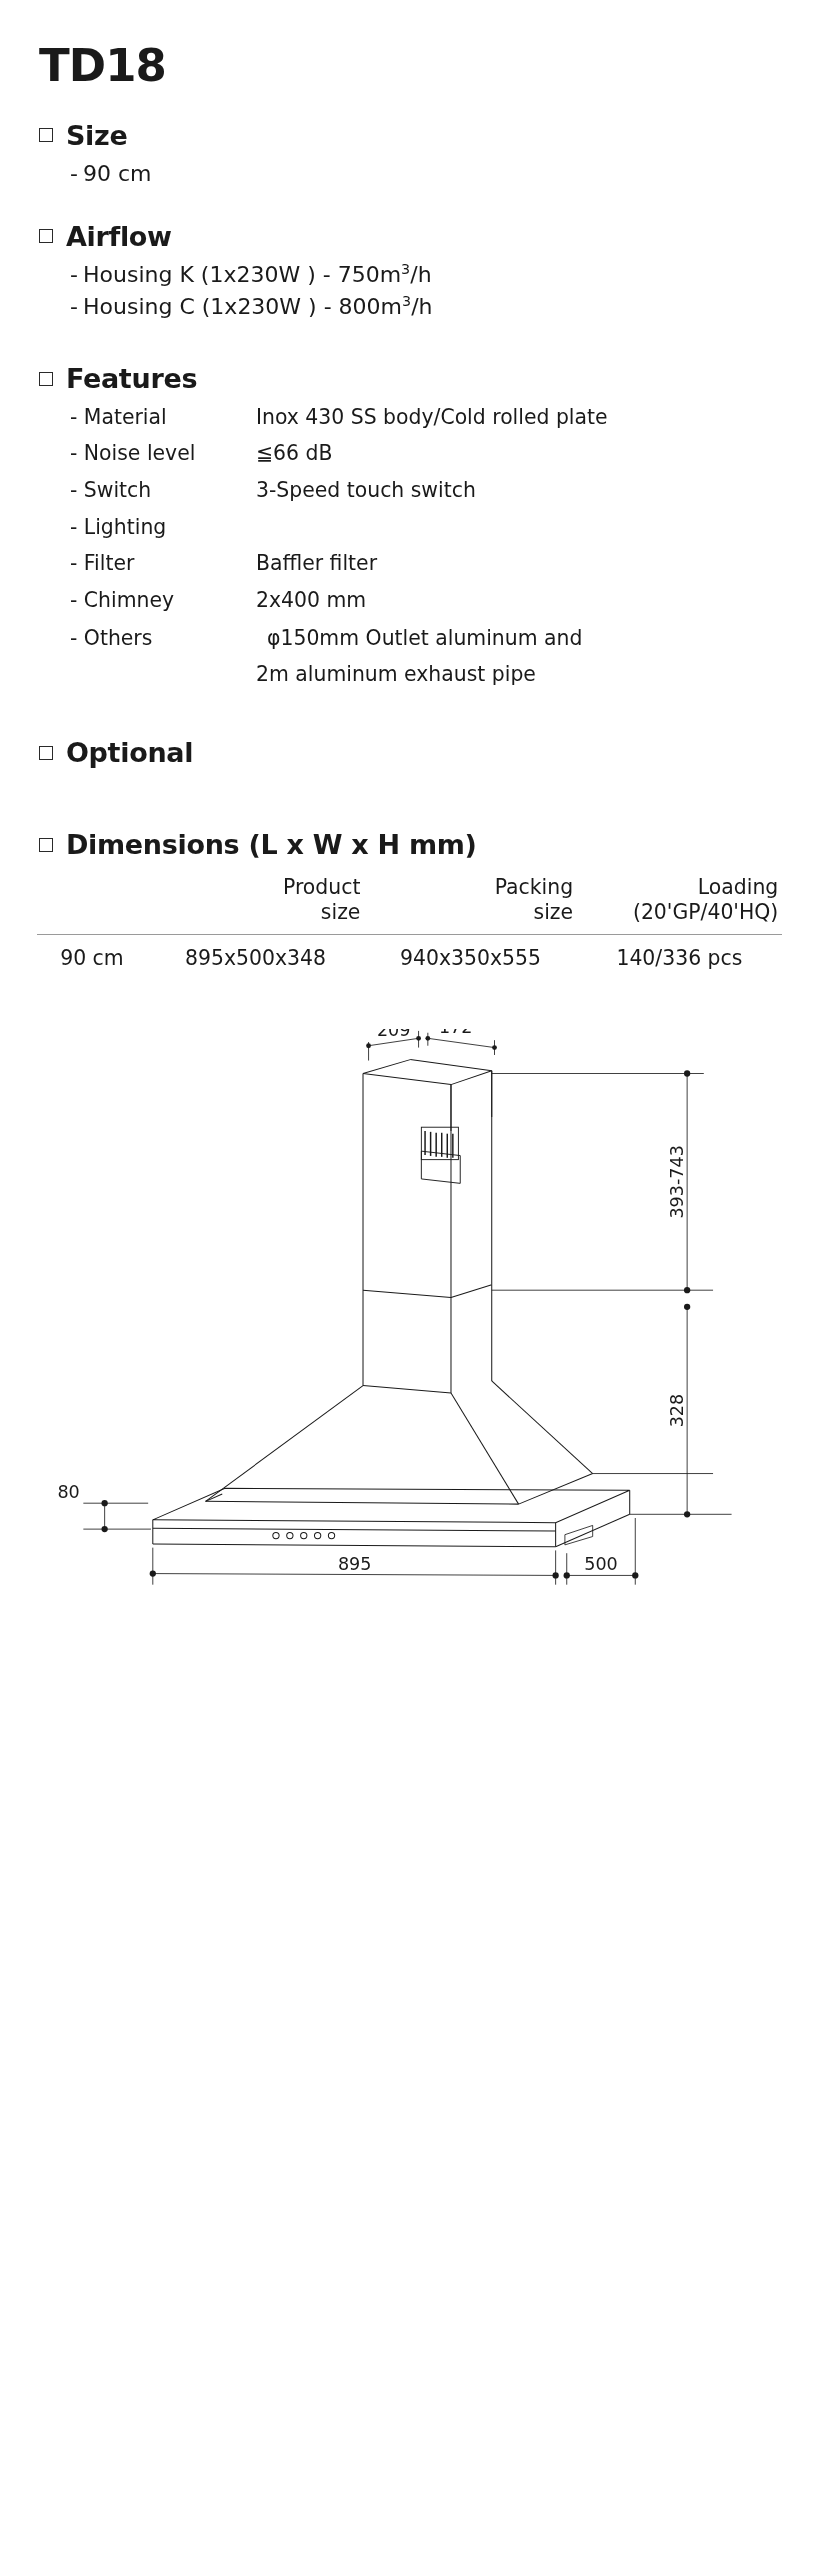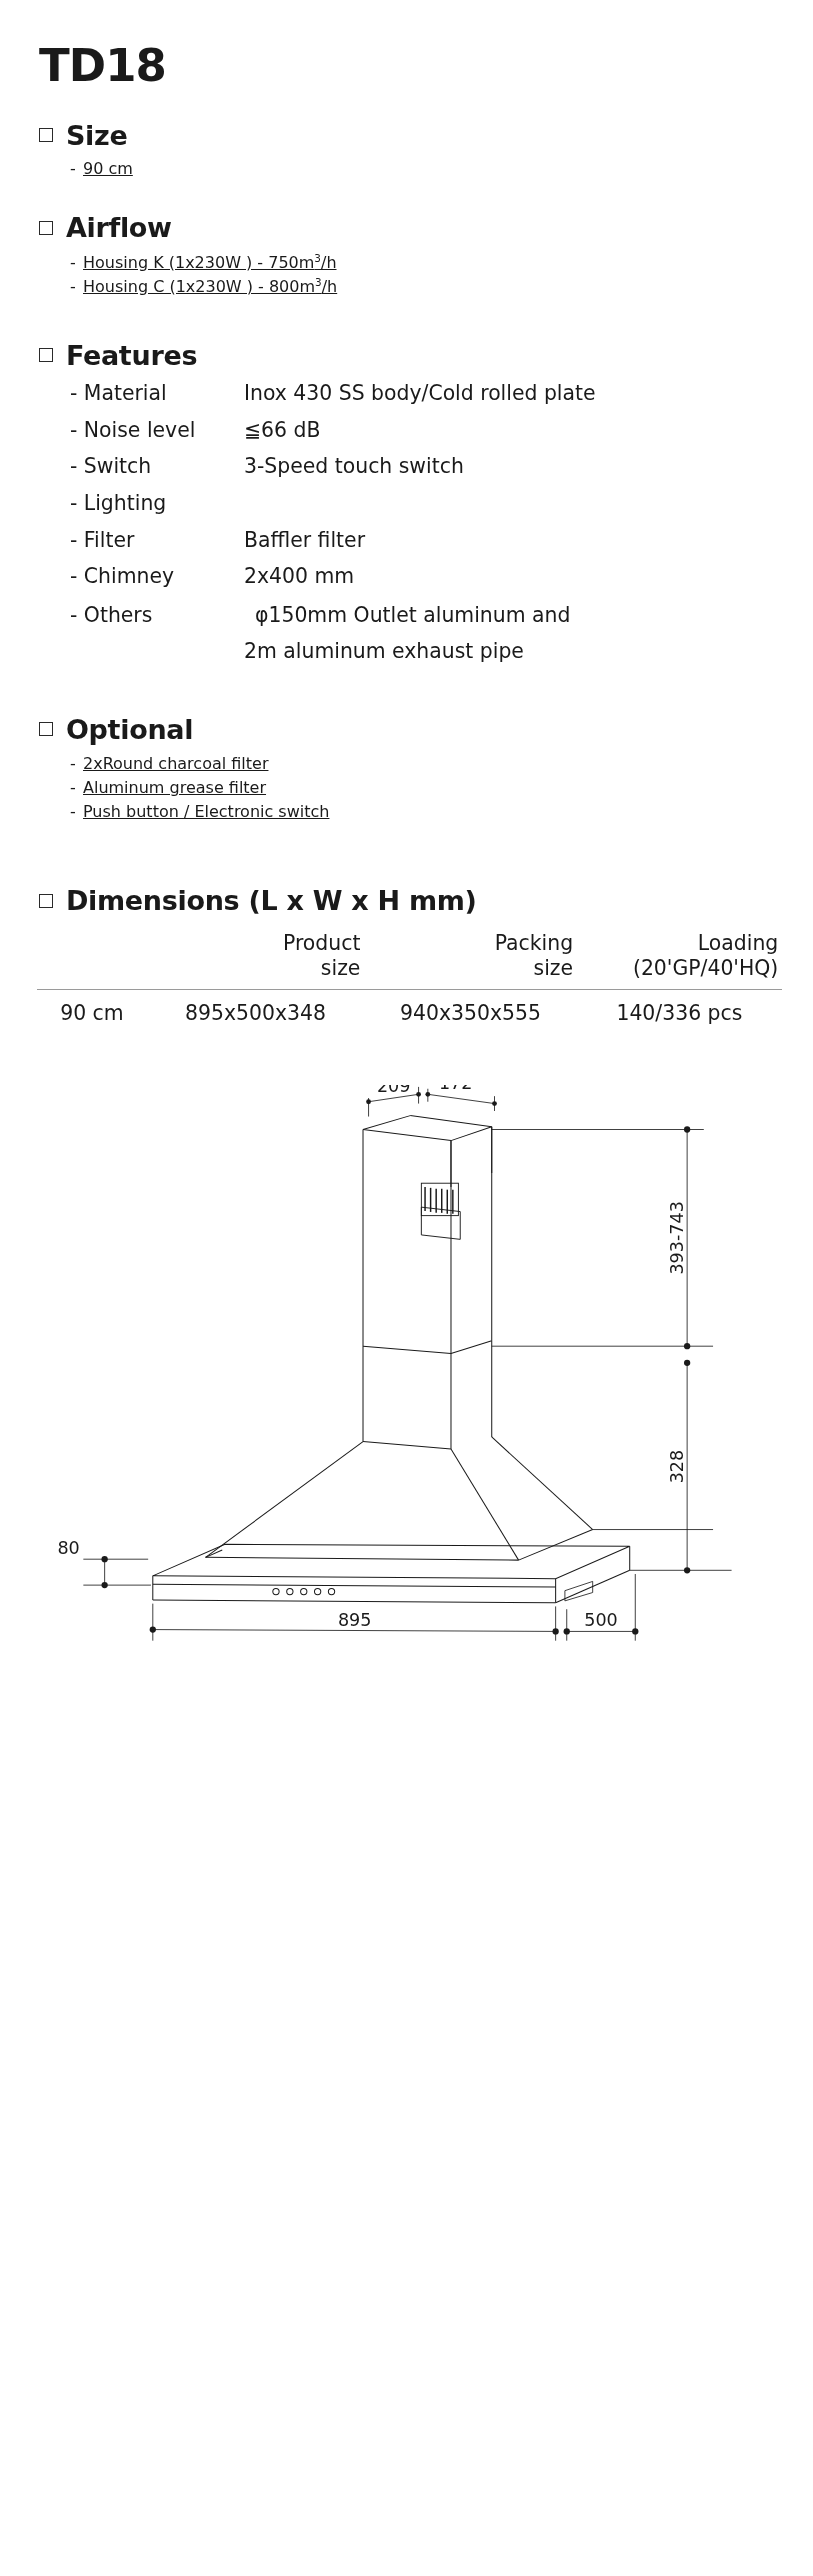--- a/index.html
+++ b/index.html
@@ -45,43 +45,43 @@
     display: inline-block;
     flex: 0 0 auto;
     margin-left: 1.9px;
   }
   .section-title {
     font-size: 27px;
     font-weight: bold;
     letter-spacing: -0.3px;
   }
   .line {
-    font-size: 16px;
+    font-size: 22px;
     line-height: 1.42;
     padding-left: 33px;
-    text-decoration: underline;
   }
   .line .dash {
     display: inline-block;
     width: 13px;
   }
   sup {
     font-size: 0.65em;
     vertical-align: super;
   }
   
   .feat-table {
     padding-left: 33px;
     margin-top: 3.7px;
   }
   .feat-row {
     display: flex;
     font-size: 20.4px;
     line-height: 1.48;
     margin-bottom: 6.5px;
+    gap: 12px;
   }
   .feat-key {
     width: 174px;
     flex: 0 0 174px;
   }
   .feat-val {
     flex: 1 1 auto;
   }
   .optional-list {
     padding-left: 33px;
@@ -198,25 +198,20 @@
           <div style="margin-top:5.6px">2m aluminum exhaust pipe</div>
         </div>
       </div>
     </div>
   </div>
 
   <div class="section" style="margin-top:48px">
     <div class="section-head">
       <span class="bullet-sq"></span>
       <span class="section-title">Optional</span>
-    </div>
-    <div class="optional-list">
-      <div class="line"><span class="dash">-</span><span>2xRound charcoal filter</span></div>
-      <div class="line"><span class="dash">-</span><span>Aluminum grease filter</span></div>
-      <div class="line"><span class="dash">-</span><span>Push button / Electronic switch</span></div>
     </div>
   </div>
 
   <div class="section dim-section">
     <div class="section-head">
       <span class="bullet-sq"></span>
       <span class="section-title">Dimensions (L x W x H mm)</span>
     </div>
     <table class="dim-table">
       <thead>

